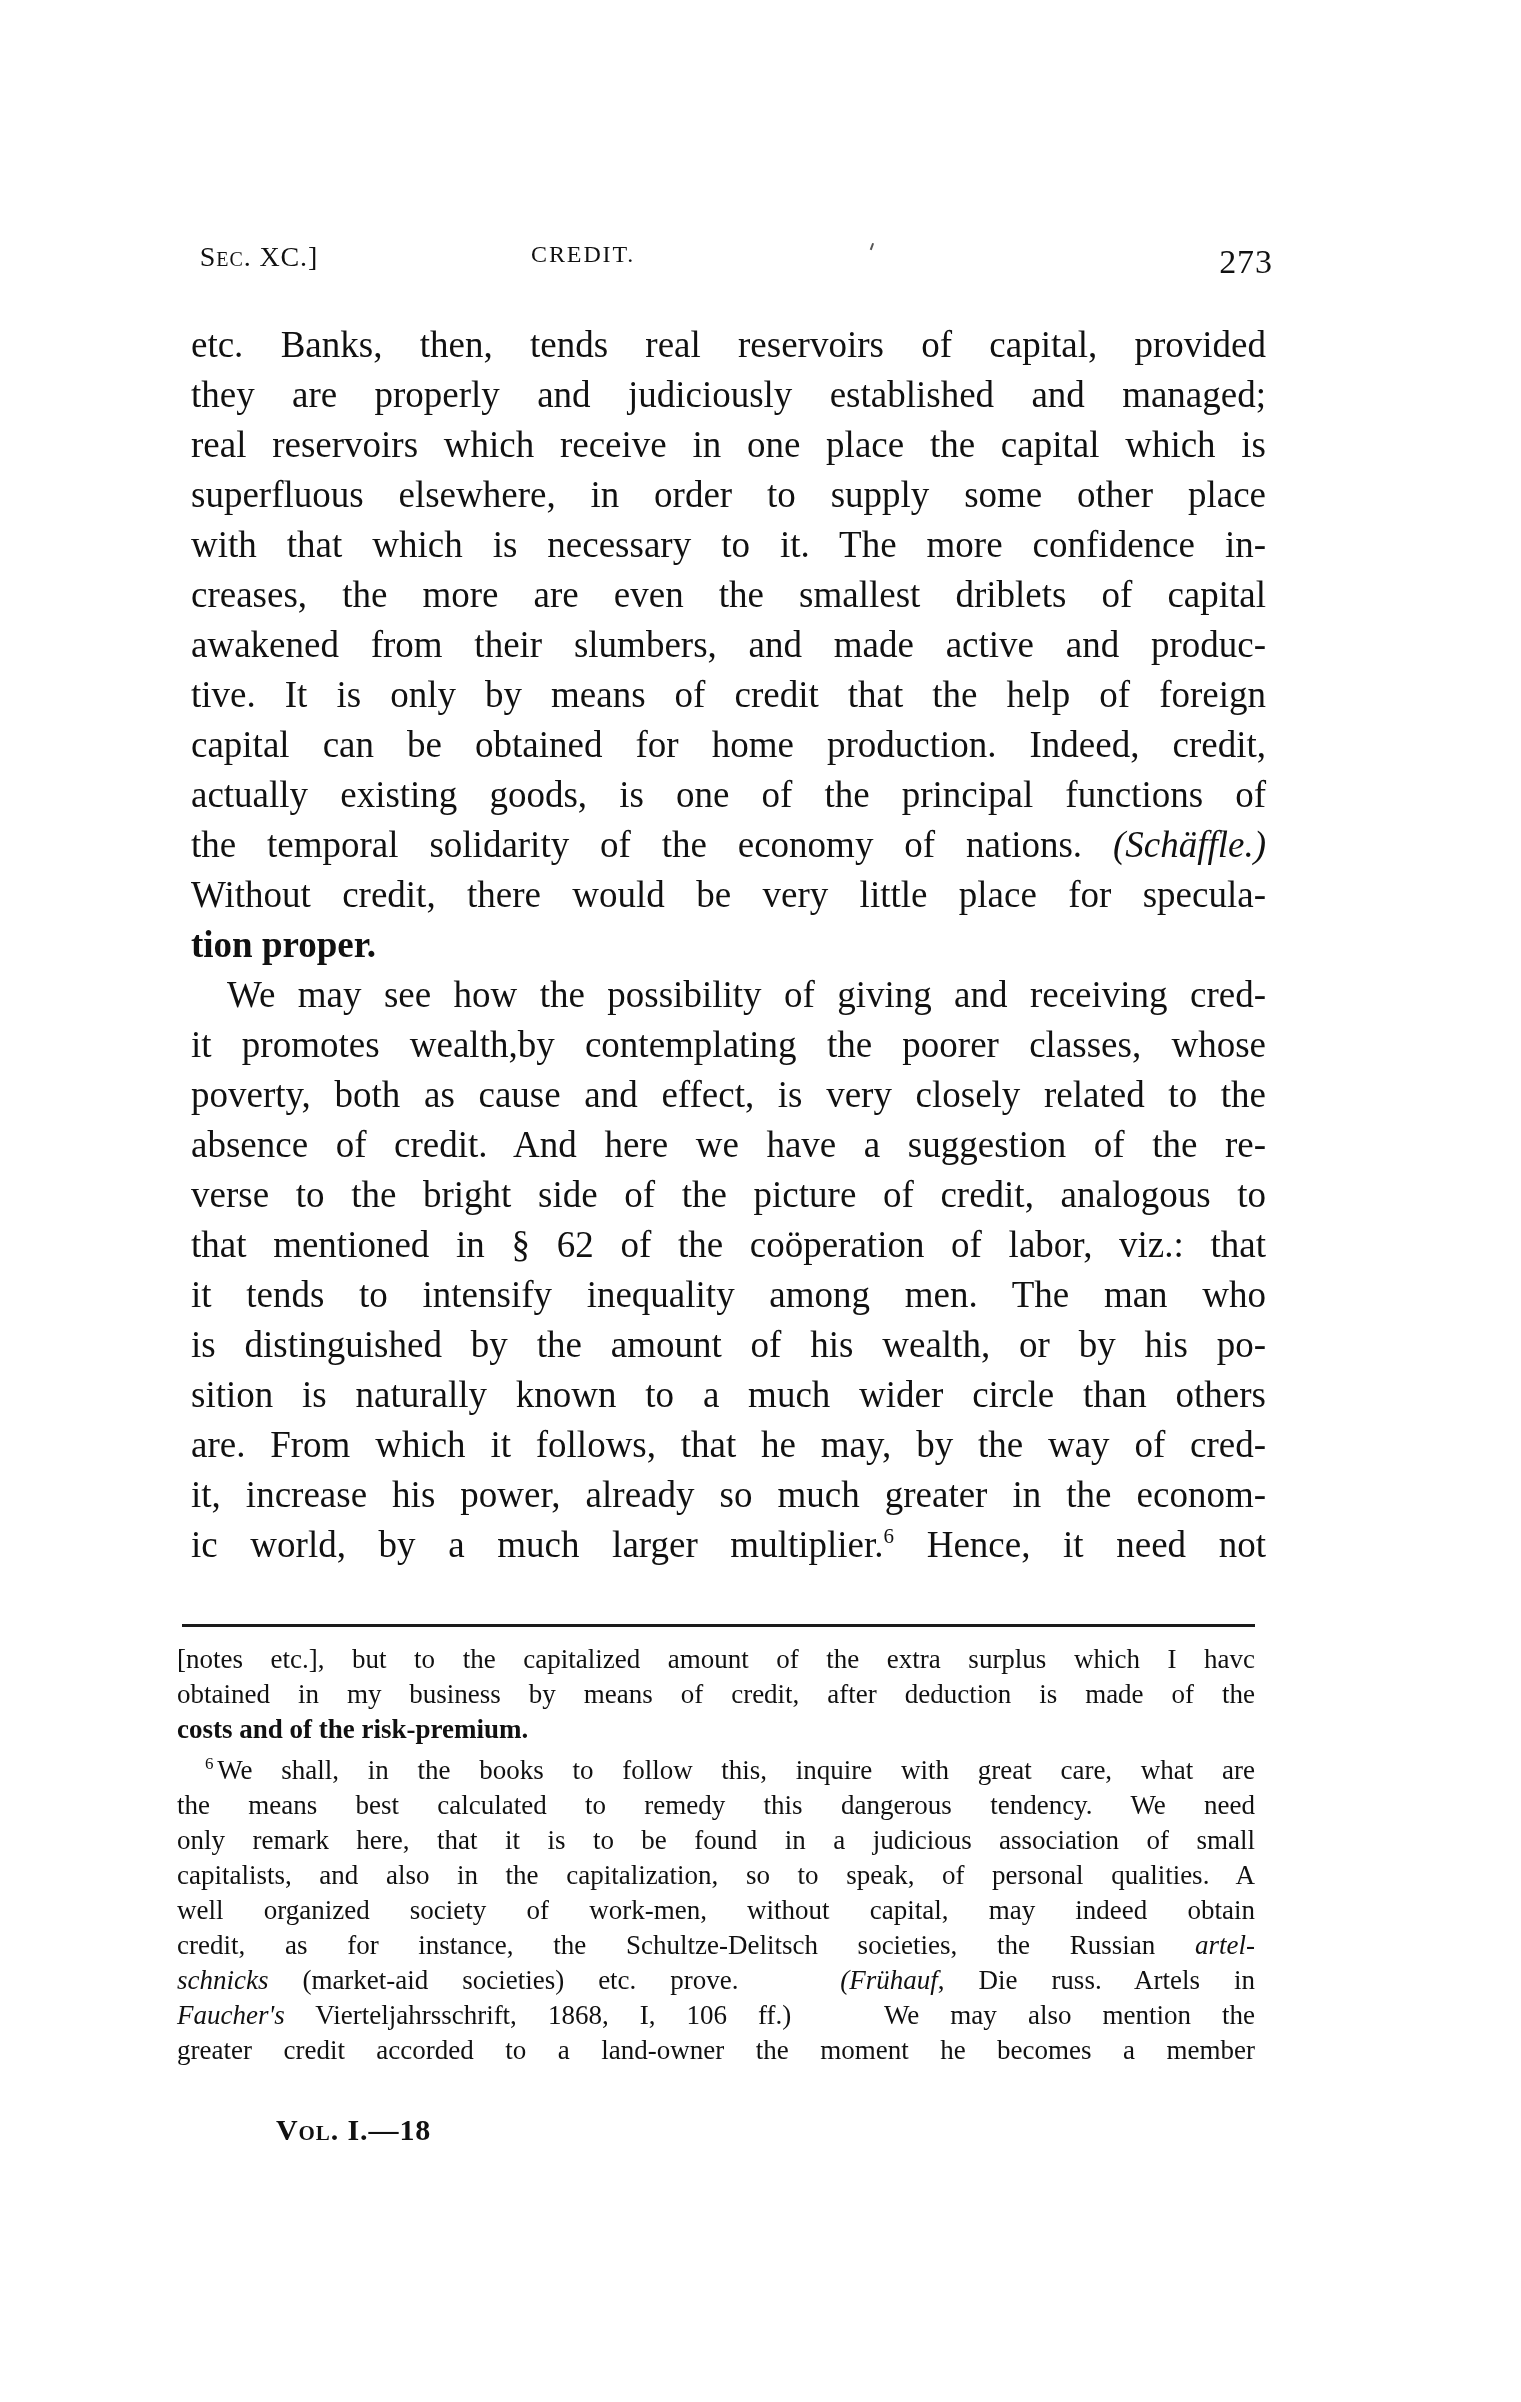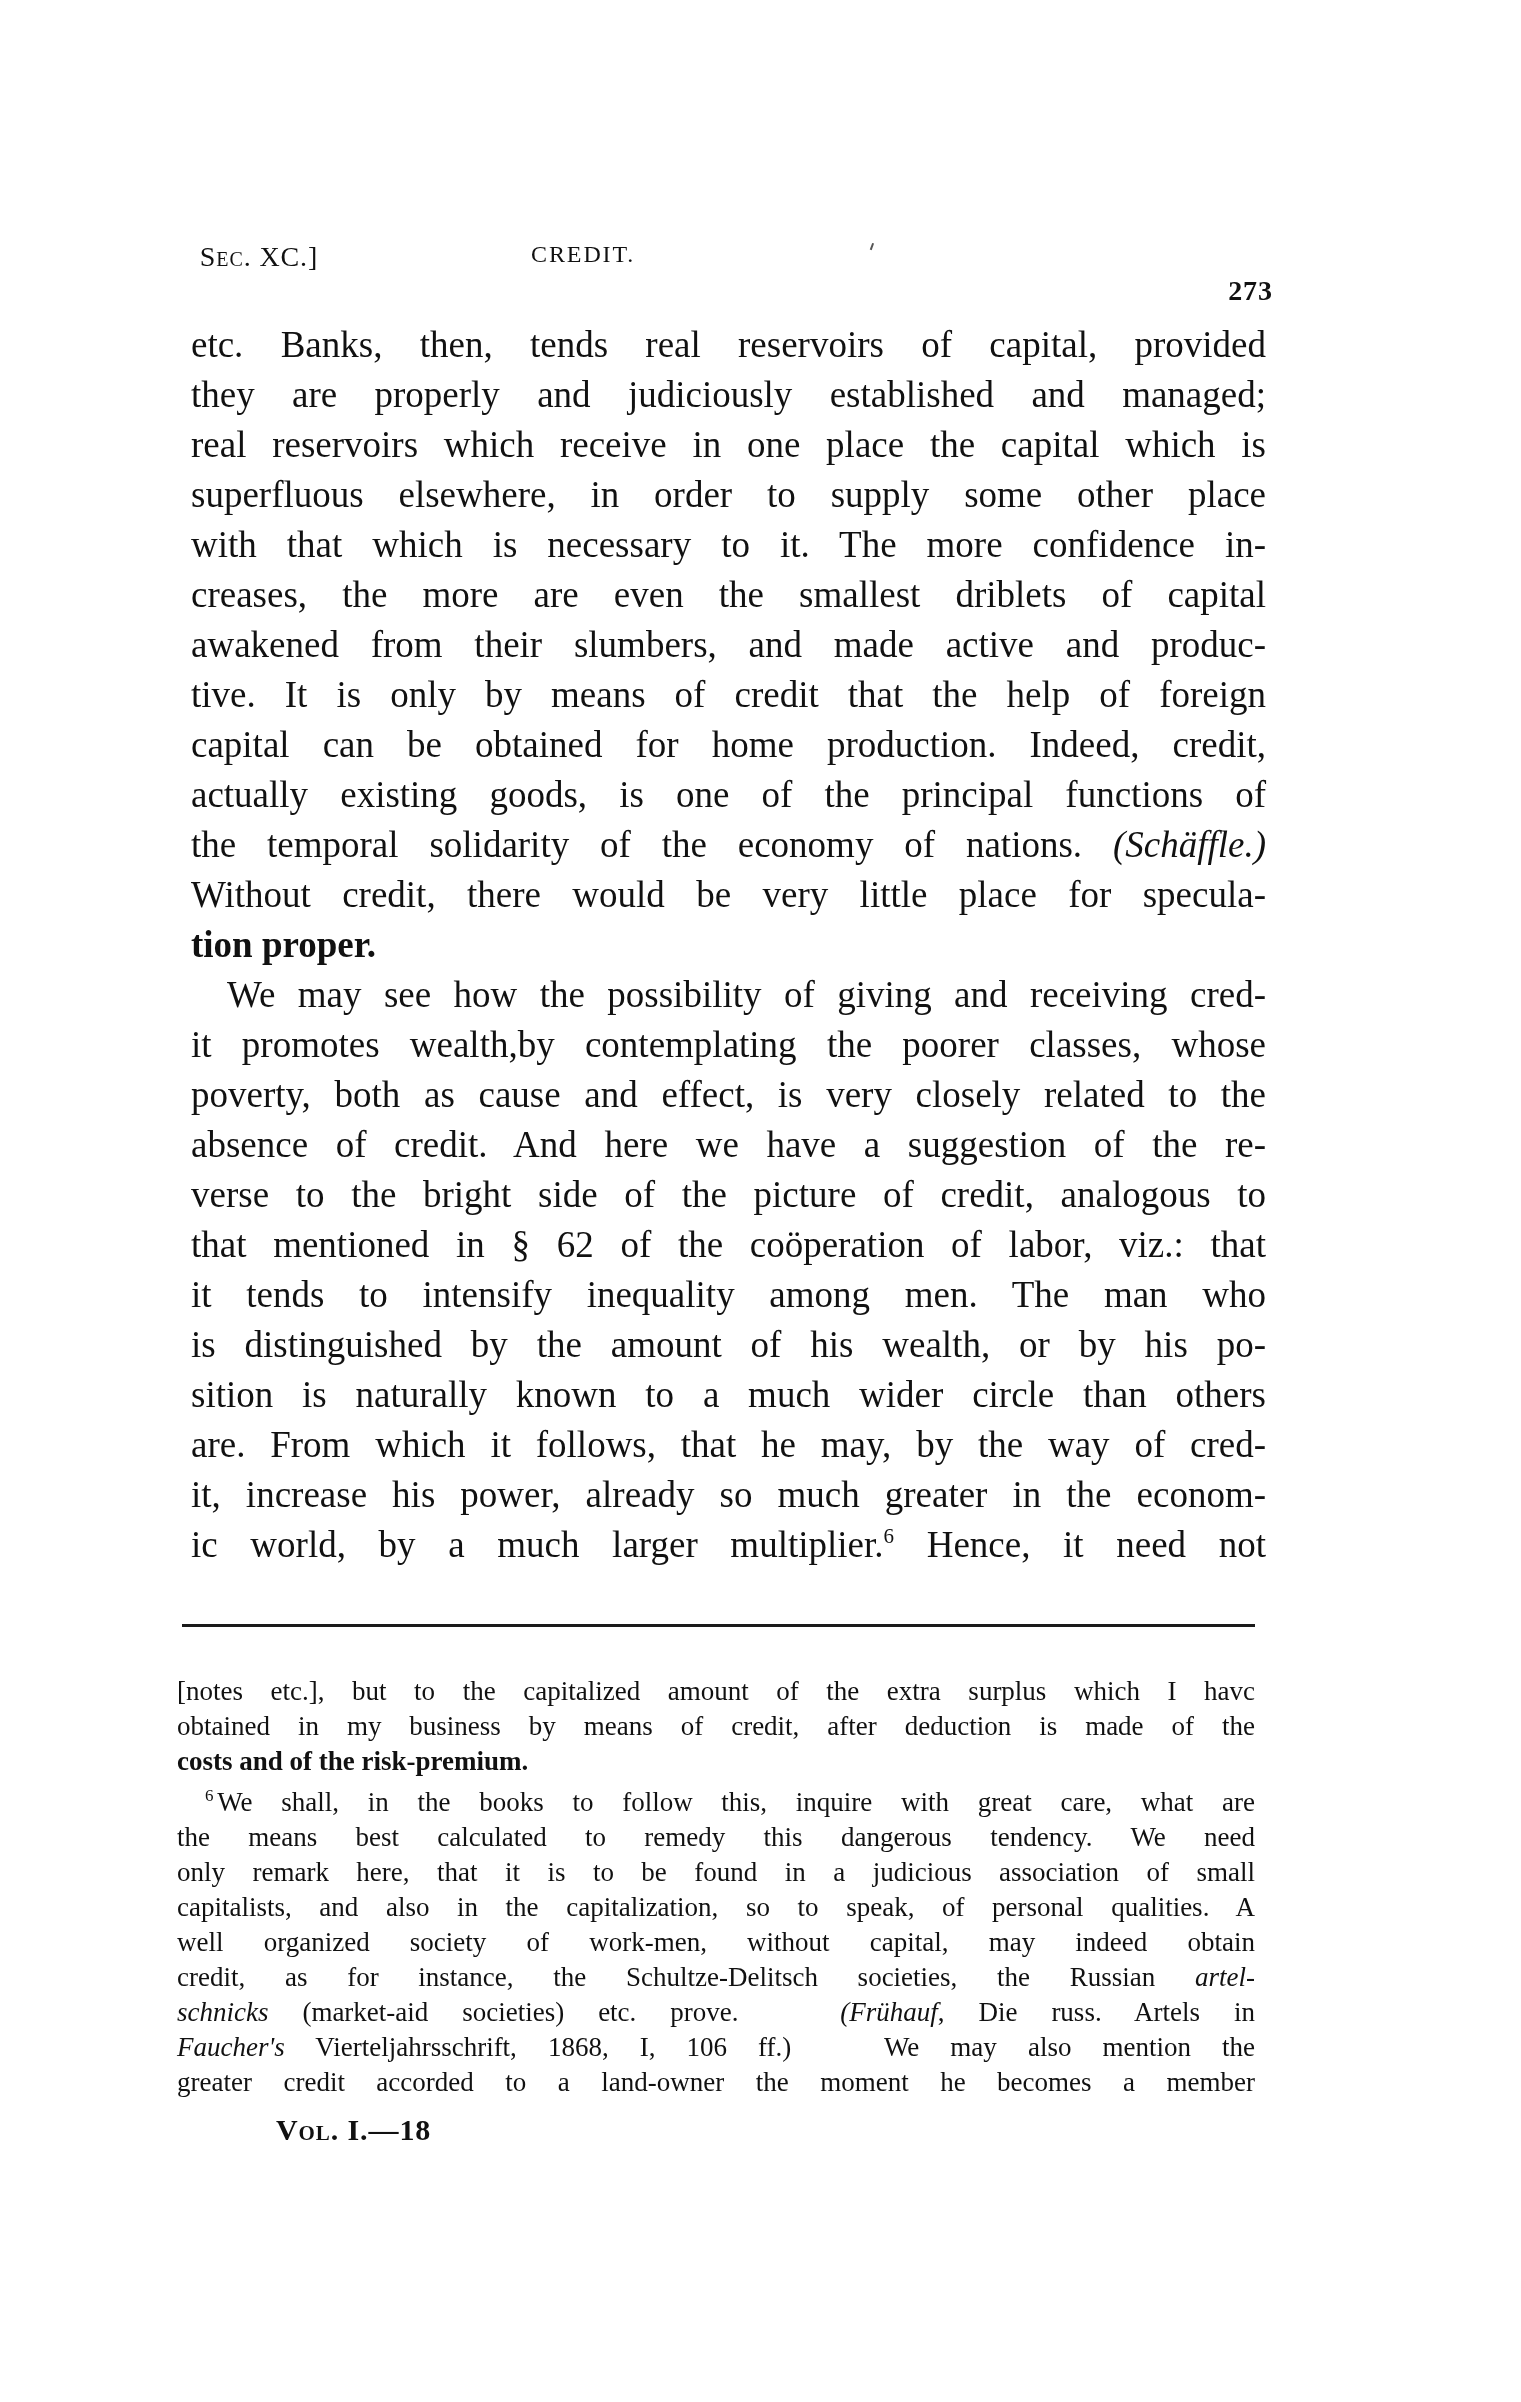--- a/index.html
+++ b/index.html
@@ -42,24 +42,23 @@
     position: absolute;
     left: 335px;
     top: 5.6px;
     font-size: 24px;
     letter-spacing: 1.9px;
   }
   .rh-page {
     position: absolute;
     right: -1.9px;
     top: 7.5px;
-    font-size: 28px;
-    font-weight: bold;
+    font-size: 34px;
+    font-weight: normal;
     letter-spacing: 0.9px;
-    margin-top: 32px;
   }
   
   .body-text {
     position: absolute;
     left: 191px;
     top: 320px;
     width: 1075px;
     font-family: "Liberation Serif", "DejaVu Serif", serif;
     font-size: 37px;
     line-height: 50px;
@@ -97,21 +96,20 @@
   }
   
   .footnotes {
     position: absolute;
     left: 177px;
     top: 1642px;
     width: 1078px;
     font-family: "Liberation Serif", "DejaVu Serif", serif;
     font-size: 27px;
     line-height: 35px;
-    margin-top: 32px;
   }
   .footnotes .line {
     height: 35px;
   }
   .footnotes .line.indent {
     padding-left: 28px;
   }
   .footnotes .gap { height: 5.6px; }
   .fn-marker {
     font-size: 17px;

